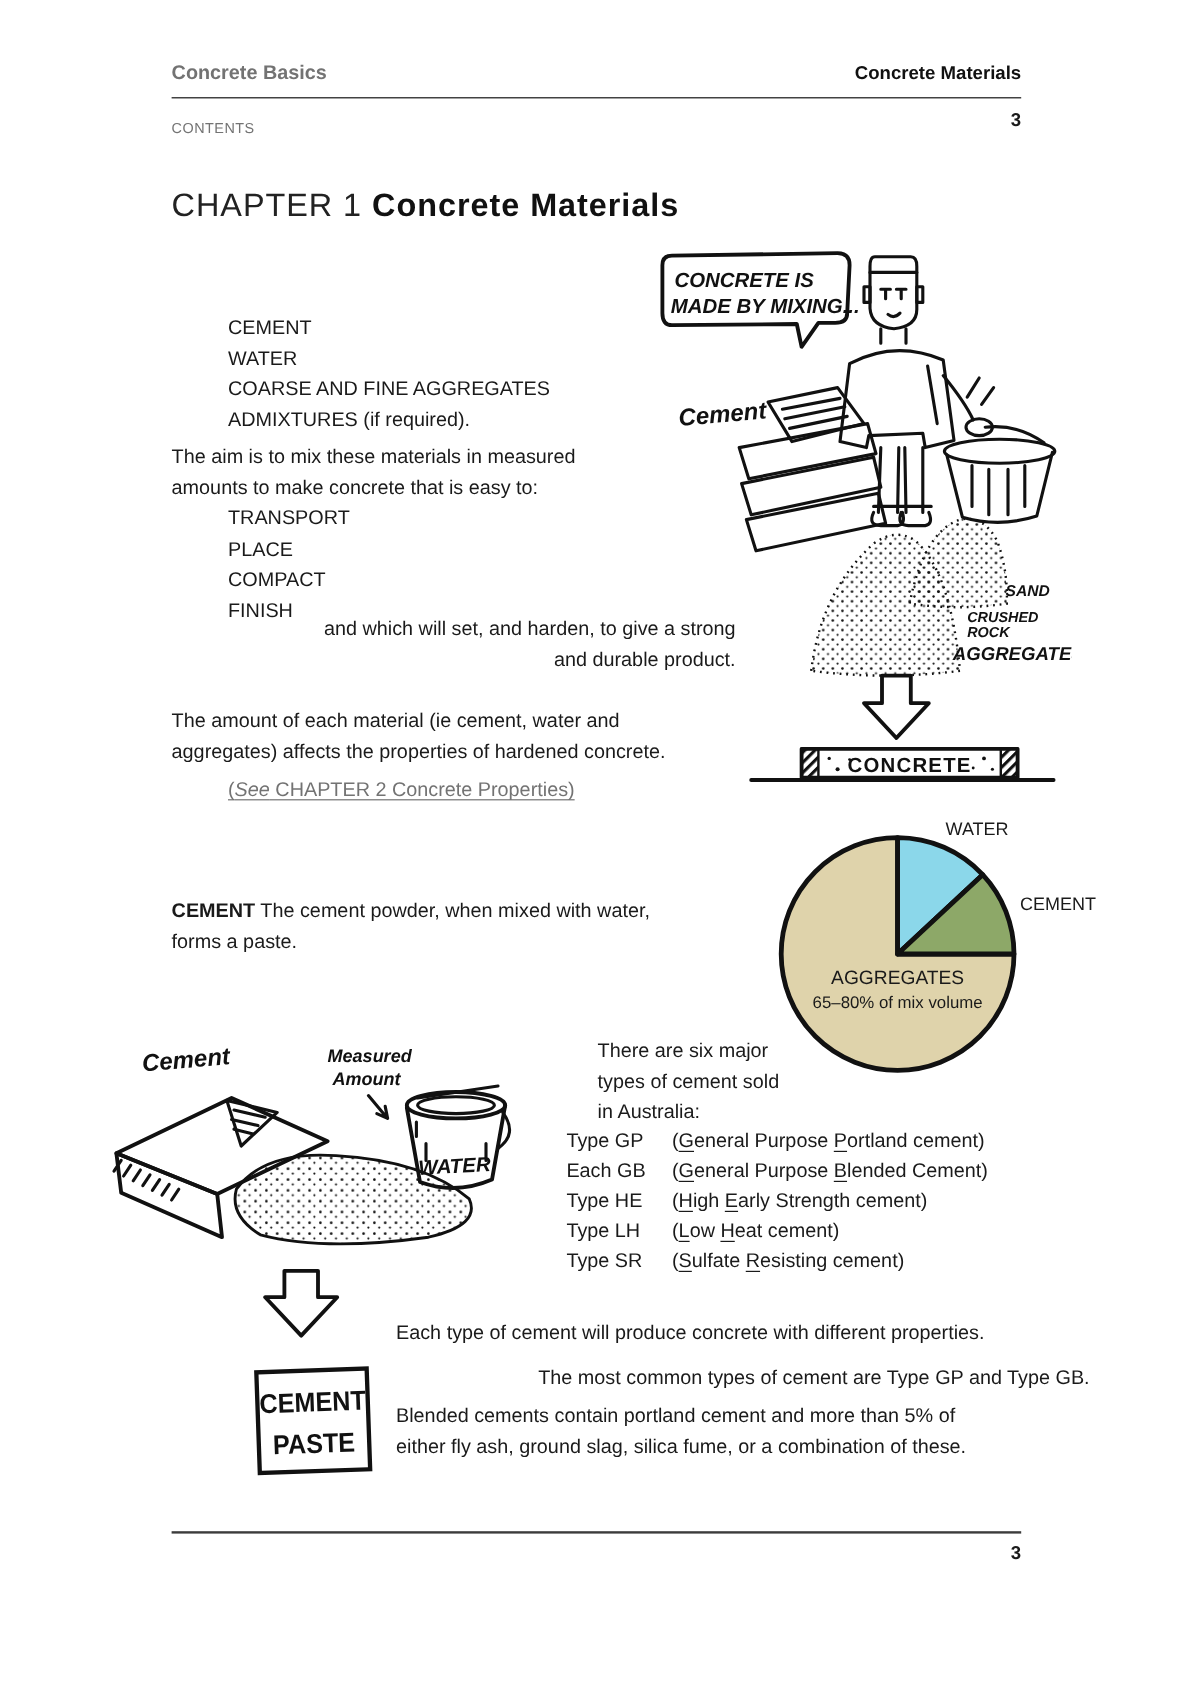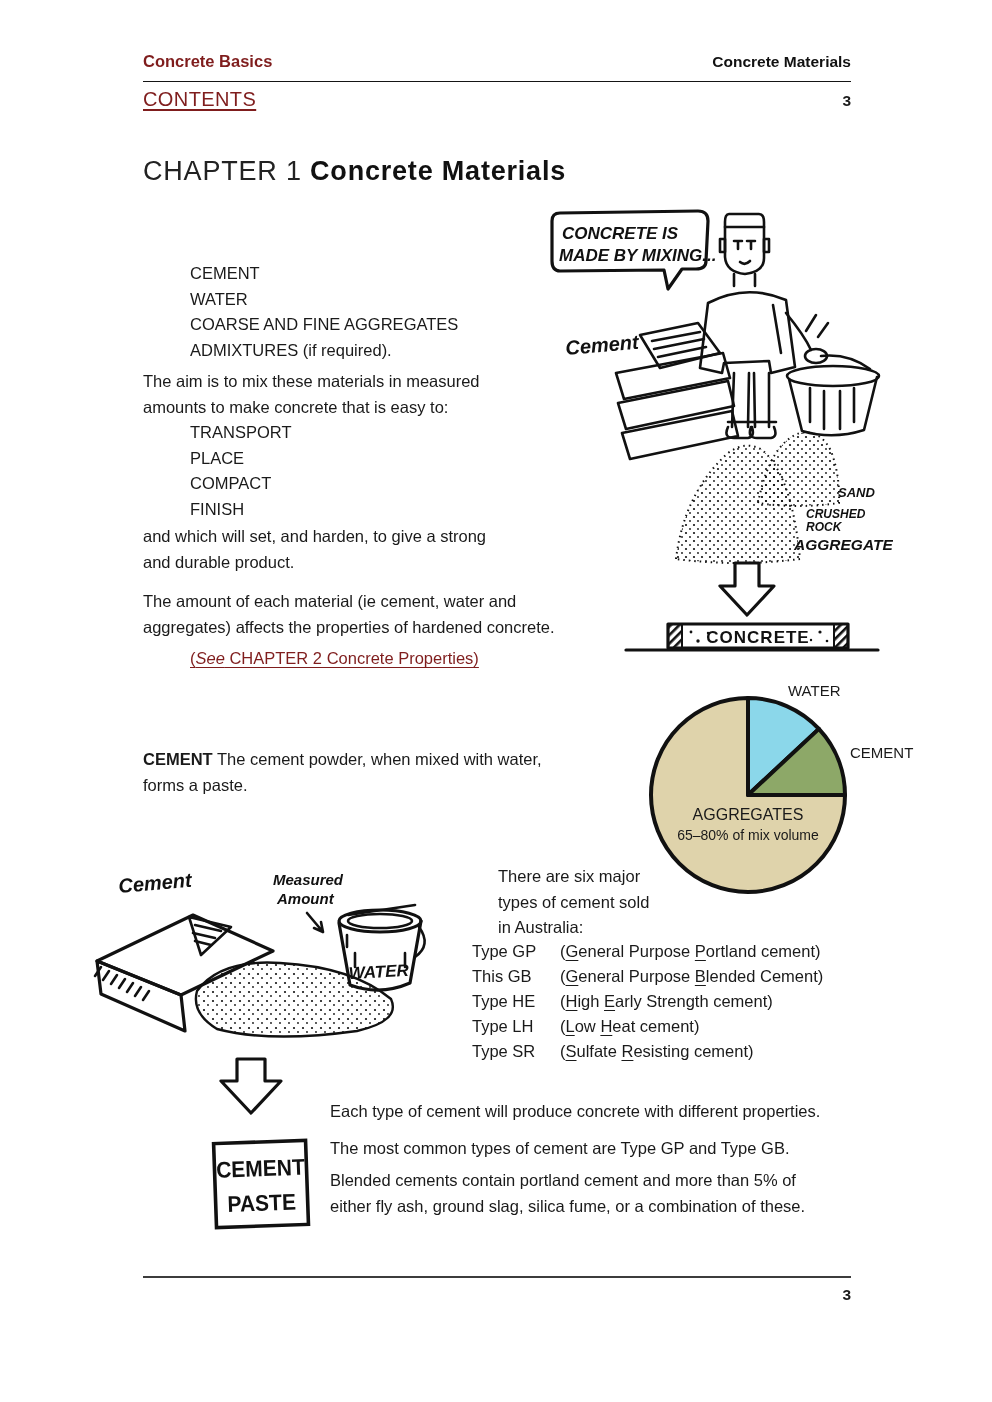--- a/index.html
+++ b/index.html
@@ -1,46 +1,46 @@
 <!DOCTYPE html>
 <html><head>
 <meta charset="utf-8">
 <style>
   html,body{margin:0;padding:0;background:#e8e8e8;}
   .page{position:relative;width:992px;height:1402px;background:#ffffff;margin:0 auto;
         font-family:"Liberation Sans",sans-serif;color:#1a1a1a;overflow:hidden;}
   .abs{position:absolute;}
-  .olive{color:#7f1d1d;}
+  .olive{color:#737373;}
   .body-text{font-size:16.5px;line-height:25.5px;}
   .wrap-span{white-space:pre-line;}
   b{font-weight:700;}
   .hdr-left{left:143px;top:52px;font-size:16.5px;font-weight:700;}
   .hdr-right{right:141px;top:53px;font-size:15.5px;font-weight:700;color:#111;}
   .hdr-rule{left:143px;top:81px;width:708px;border-top:1.6px solid #151515;}
-  .contents-link{left:143px;top:88px;font-size:20px;letter-spacing:.4px;text-decoration:underline;text-underline-offset:3px;cursor:pointer;}
+  .contents-link{left:143px;top:100px;font-size:12px;letter-spacing:.4px;text-underline-offset:3px;cursor:pointer;}
   .hdr-page{right:141px;top:92px;font-size:15.5px;font-weight:700;}
   .chapter-title{left:143px;top:156px;font-size:27px;letter-spacing:.8px;color:#222;}
   .chapter-title .bold{font-weight:700;color:#111;}
   .p-lead{left:143px;top:235px;width:470px;}
   .mix-list{left:190px;top:261px;}
   .p-aim{left:143px;top:369px;width:470px;}
   .aim-list{left:190px;top:420px;}
-  .p-harden{left:143px;top:524px;width:470px;}
+  .p-harden{left:143px;top:512px;width:470px;text-align:right;}
   .p-amount{left:143px;top:589px;width:480px;}
   .see-link{left:190px;top:649px;font-size:16.5px;text-decoration:underline;text-underline-offset:3px;cursor:pointer;}
   .see-link .it{font-style:italic;text-align:right;}
   .p-cement{left:143px;top:747px;width:470px;}
   .p-paste{left:143px;top:805px;width:470px;}
   .six-major{left:472px;top:864px;margin-left:26px;}
   .types-table{left:472px;top:939px;font-size:16.5px;line-height:25px;}
   .types-table .row{white-space:nowrap;}
   .types-table .tlabel{display:inline-block;width:88px;}
   .u{text-decoration:underline;text-underline-offset:2.5px;}
   .p-each{left:330px;top:1099px;width:560px;}
-  .p-common{left:330px;top:1136px;width:560px;}
+  .p-common{left:348px;top:1136px;width:560px;text-align:right;}
   .p-blended{left:330px;top:1168px;width:545px;}
   .ftr-rule{left:143px;top:1276px;width:708px;border-top:2.5px solid #3c3c3c;}
   .ftr-page{right:141px;top:1286px;font-size:15.5px;font-weight:700;}
   
   .pie-block{left:620px;top:673px;width:335px;height:235px;}
   .pie-label{font-size:15px;fill:#1a1a1a;}
   .pie-inner{font-size:16px;fill:#1a1a1a;}
   .pie-note{font-size:14px;fill:#1a1a1a;}
   
   .sk{stroke:#111;stroke-width:2.6;fill:none;stroke-linecap:round;stroke-linejoin:round;}
@@ -218,21 +218,21 @@
       <text class="marker-up" x="176" y="348" font-size="21" text-anchor="middle" transform="scale(1,1.08) translate(0,-26)">PASTE</text>
     </g>
   </svg>
 
   <div class="abs six-major body-text"><span class="wrap-span">There are six major
 types of cement sold
 in Australia:</span></div>
 
   <div class="abs types-table">
     <div class="row"><span class="tlabel">Type GP</span><span>(</span><span class="u">G</span><span>eneral Purpose </span><span class="u">P</span><span>ortland cement)</span></div>
-    <div class="row"><span class="tlabel">This GB</span><span>(</span><span class="u">G</span><span>eneral Purpose </span><span class="u">B</span><span>lended Cement)</span></div>
+    <div class="row"><span class="tlabel">Each GB</span><span>(</span><span class="u">G</span><span>eneral Purpose </span><span class="u">B</span><span>lended Cement)</span></div>
     <div class="row"><span class="tlabel">Type HE</span><span>(</span><span class="u">H</span><span>igh </span><span class="u">E</span><span>arly Strength cement)</span></div>
     <div class="row"><span class="tlabel">Type LH</span><span>(</span><span class="u">L</span><span>ow </span><span class="u">H</span><span>eat cement)</span></div>
     <div class="row"><span class="tlabel">Type SR</span><span>(</span><span class="u">S</span><span>ulfate </span><span class="u">R</span><span>esisting cement)</span></div>
   </div>
 
   <div class="abs p-each body-text"><span class="wrap-span">Each type of cement will produce concrete with different properties.</span></div>
   <div class="abs p-common body-text"><span class="wrap-span">The most common types of cement are Type GP and Type GB.</span></div>
   <div class="abs p-blended body-text"><span class="wrap-span">Blended cements contain portland cement and more than 5% of
 either fly ash, ground slag, silica fume, or a combination of these.</span></div>
 

